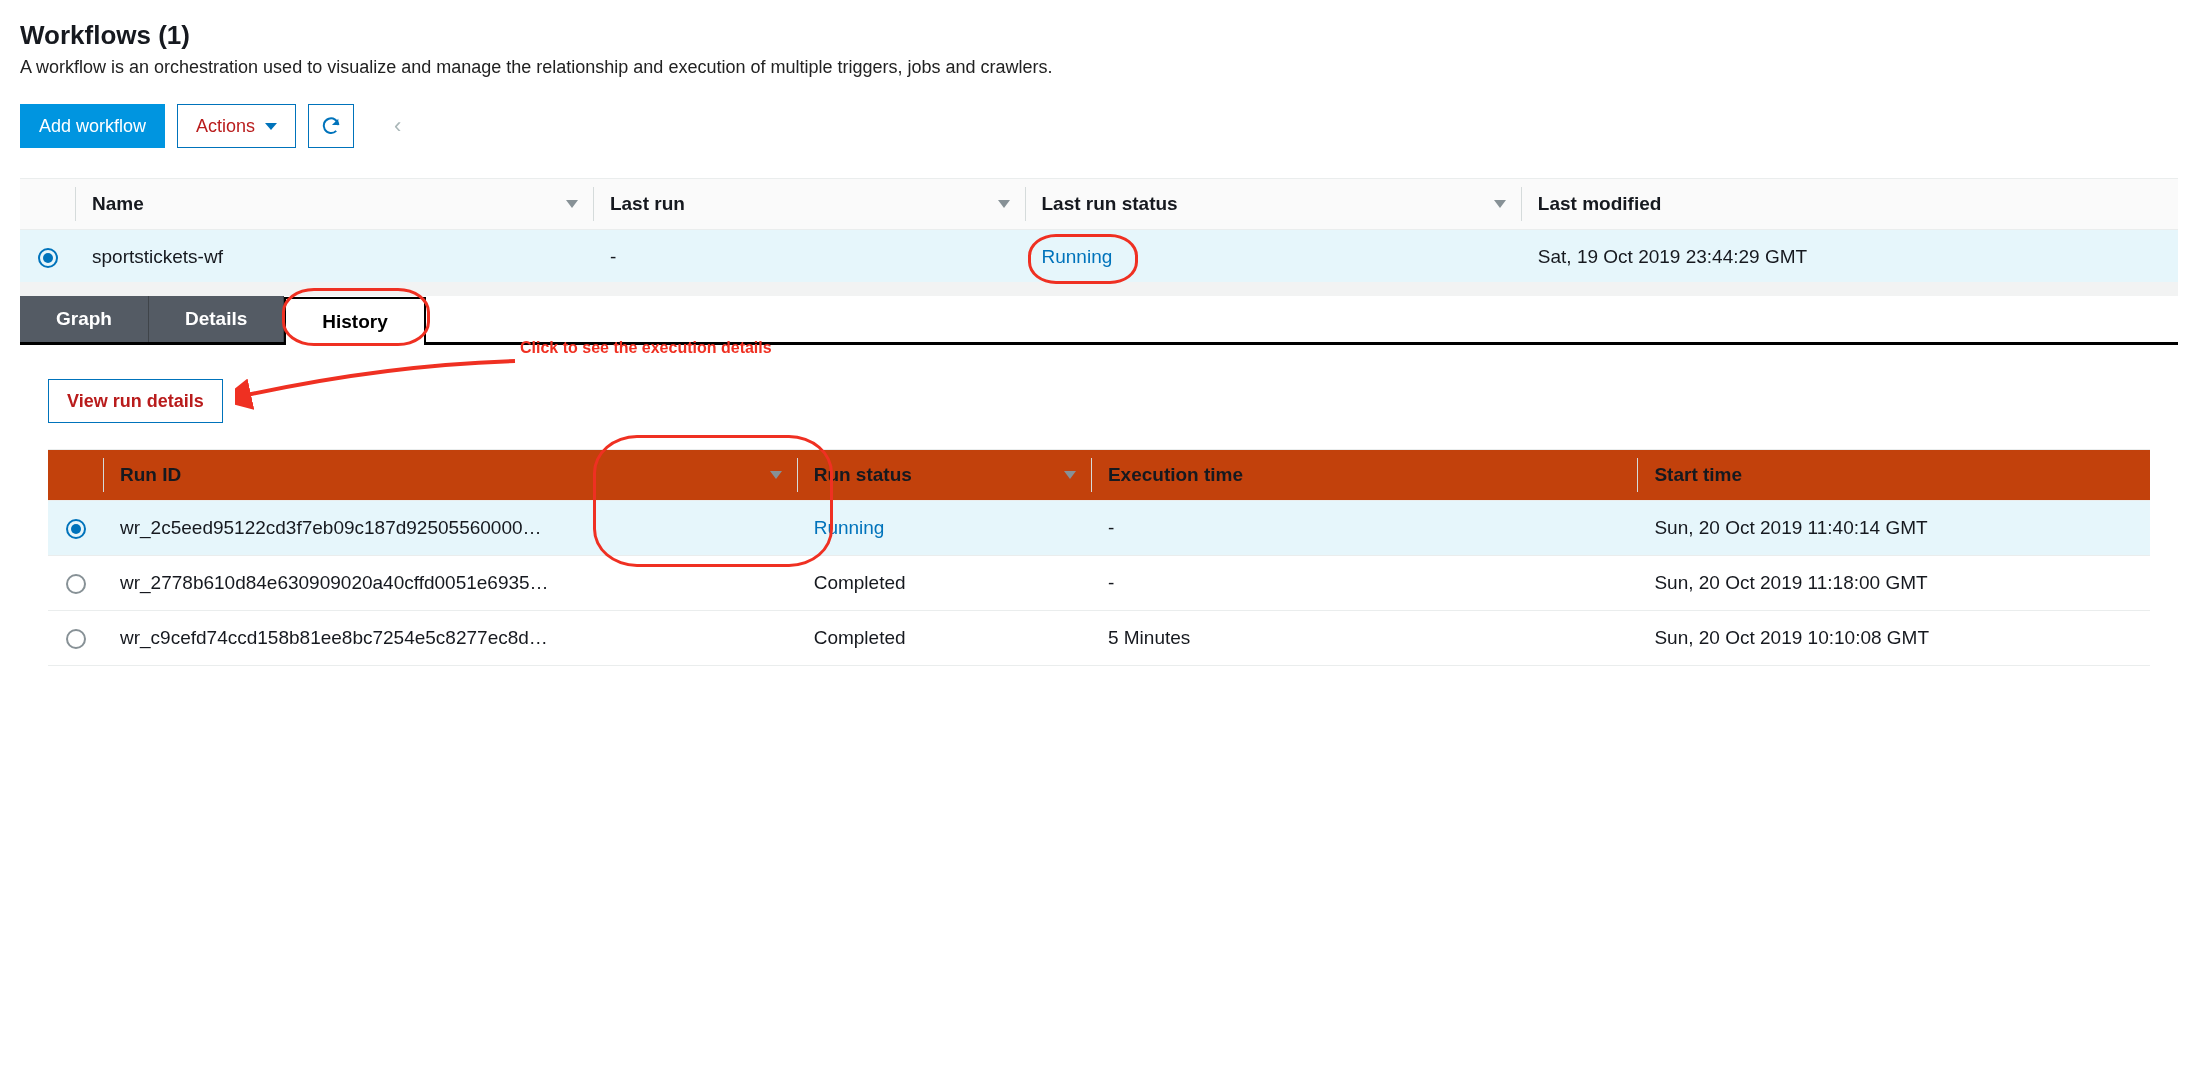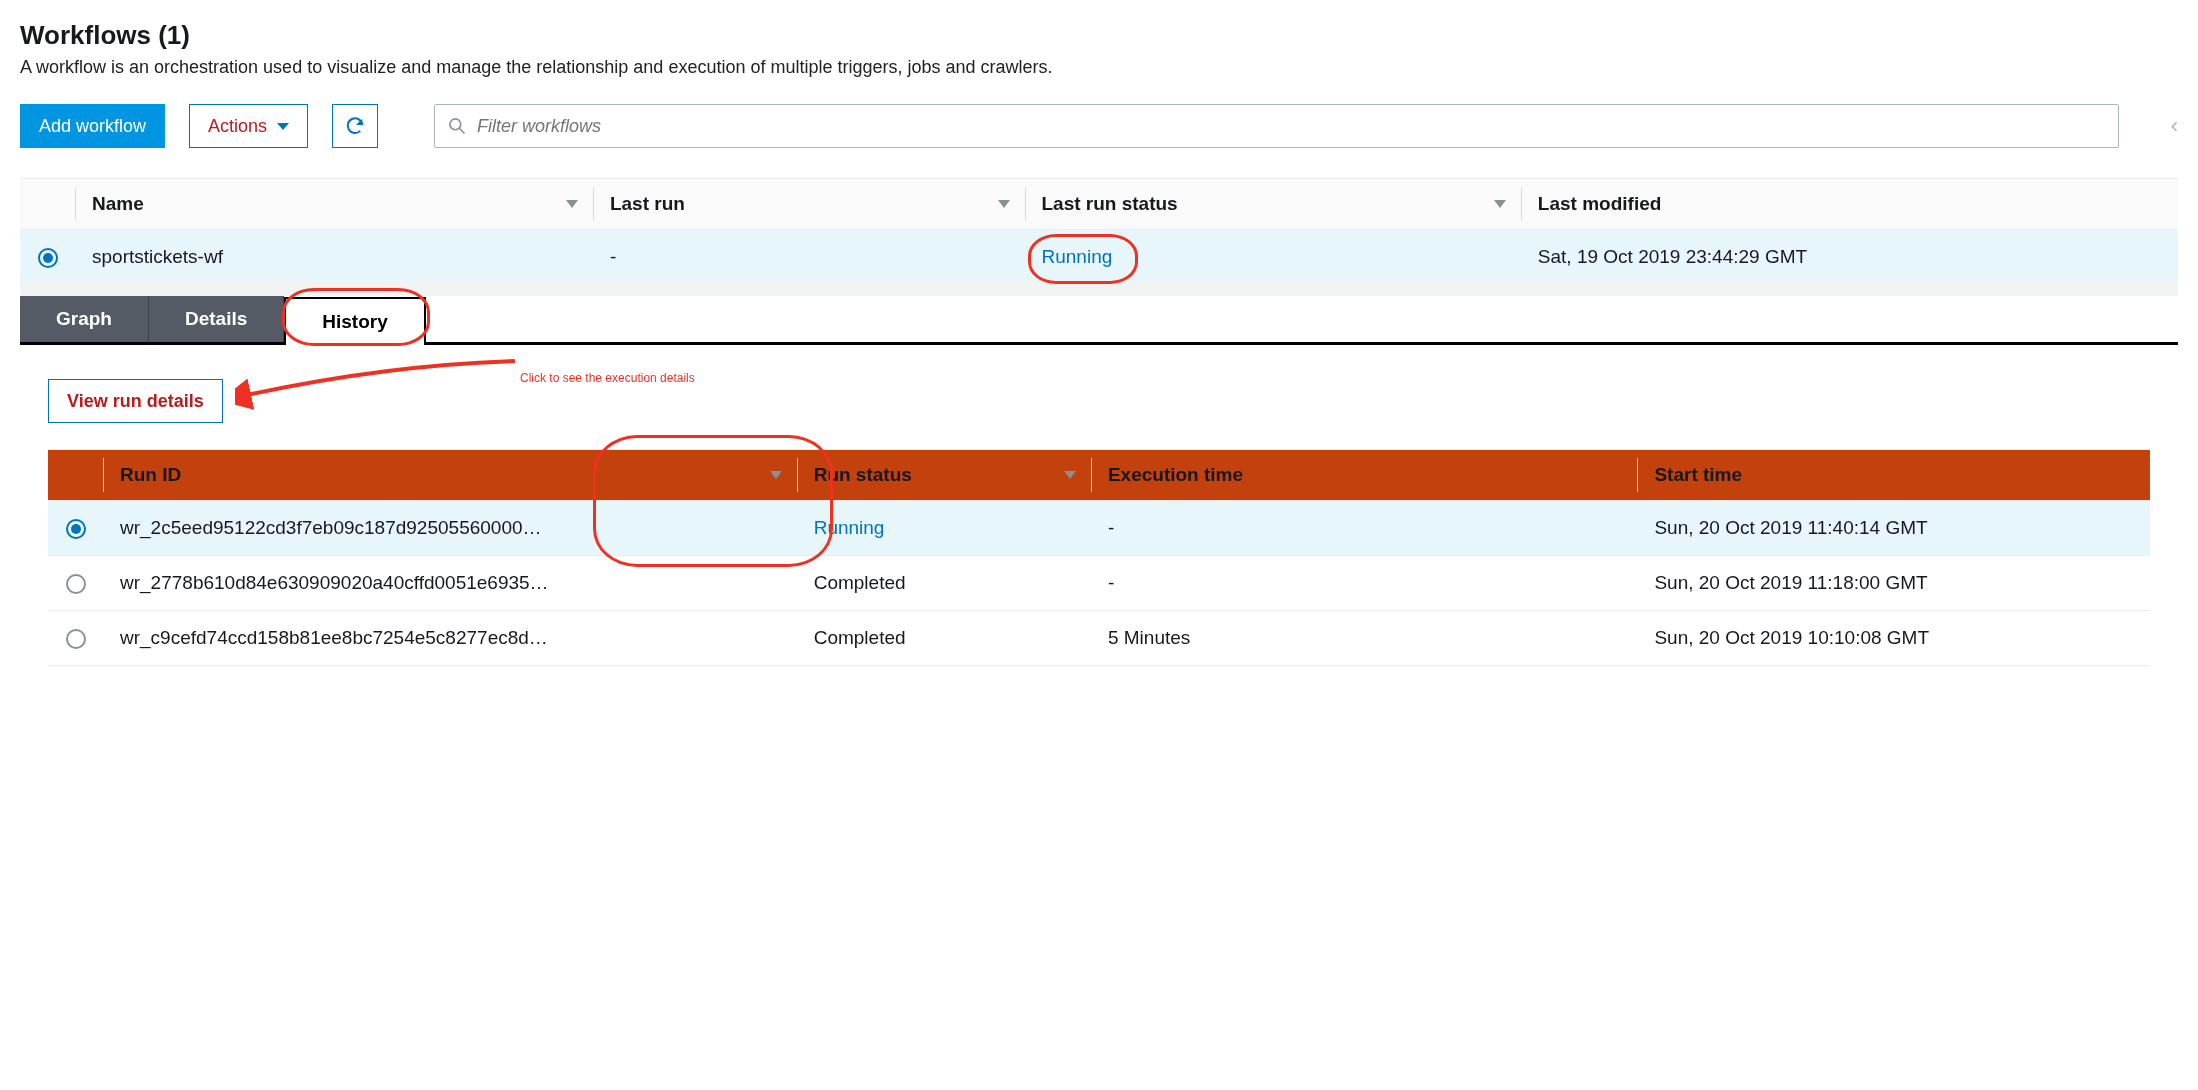--- a/index.html
+++ b/index.html
@@ -5,21 +5,21 @@
     * { box-sizing: border-box; margin: 0; padding: 0; }
     body {
       font-family: -apple-system, BlinkMacSystemFont, "Segoe UI", Helvetica, Arial, sans-serif;
       background: #fff;
       color: #16191f;
       padding: 20px 20px 0 20px;
     }
     .page-title { font-size: 26px; font-weight: 700; margin-bottom: 6px; }
     .page-subtitle { font-size: 18px; color: #222; margin-bottom: 26px; }
 
-    .toolbar { display: flex; align-items: center; gap: 24px; margin-bottom: 30px; }
+    .toolbar { display: flex; align-items: center; gap: 12px; margin-bottom: 30px; }
     .btn {
       display: inline-flex; align-items: center; justify-content: center;
       padding: 10px 18px; font-size: 18px; height: 44px;
       border: 1px solid transparent; cursor: pointer; white-space: nowrap;
     }
     .btn-primary { background: #0095e0; color: #fff; border-color: #0095e0; }
     .btn-outline { background: #fff; color: #b91c1c; border: 1px solid #0073bb; }
     .btn-icon { width: 46px; padding: 0; }
     .dropdown-caret {
       width: 0; height: 0; border-left: 6px solid transparent; border-right: 6px solid transparent;
@@ -87,22 +87,22 @@
     }
     .anno-circle-tab {
       position: absolute; border: 3px solid #ef3022; border-radius: 32px / 24px;
       pointer-events: none;
     }
     .circ-tab { left: 262px; top: -8px; width: 148px; height: 58px; }
 
     
     .history-section { padding: 18px 28px 0 28px; position: relative; }
     .anno-text {
-      position: absolute; color: #ef3022; font-weight: 400; font-size: 12px;
-      top: -6px; left: 500px; margin-top: 32px;
+      position: absolute; color: #ef3022; font-weight: 700; font-size: 16px;
+      top: -6px; left: 500px;
     }
     .arrow-svg { position: absolute; top: 10px; left: 215px; }
     .btn-view-run { margin-top: 16px; margin-bottom: 26px; font-weight: bold; }
 
     .run-table { width: 100%; border-collapse: collapse; }
     .run-table thead { background: #c2410c; }
     .run-table th {
       text-align: left; padding: 14px 16px; font-size: 19px; font-weight: 700;
       border-top: 1px solid #eaeded; border-bottom: 1px solid #eaeded; position: relative;
     }
@@ -130,27 +130,20 @@
   <button class="btn btn-outline">
     <span>Actions</span>
     <span class="dropdown-caret"></span>
   </button>
   <button class="btn btn-outline btn-icon">
     <svg class="refresh-svg" viewBox="0 0 24 24">
       <path fill="none" stroke="#0073bb" stroke-width="2.2" d="M20 11a8 8 0 1 0-2.3 6.3"></path>
       <path fill="#0073bb" d="M20 4v7h-7z"></path>
     </svg>
   </button>
-  <div class="search-wrap">
-    <svg width="20" height="20" viewBox="0 0 24 24">
-      <circle cx="10" cy="10" r="6.5" fill="none" stroke="#879196" stroke-width="2"></circle>
-      <line x1="15" y1="15" x2="21" y2="21" stroke="#879196" stroke-width="2"></line>
-    </svg>
-    <input class="search-input" placeholder="Filter workflows" style="">
-  </div>
   <span class="chevron-left">‹</span>
 </div>
 
 <table class="wf-table">
   <thead>
     <tr>
       <th style="width:56px"></th>
       <th style="width:24%"><span>Name</span><span class="th-caret"></span></th>
       <th style="width:20%"><span>Last run</span><span class="th-caret"></span></th>
       <th style="width:23%"><span>Last run status</span><span class="th-caret"></span></th>

